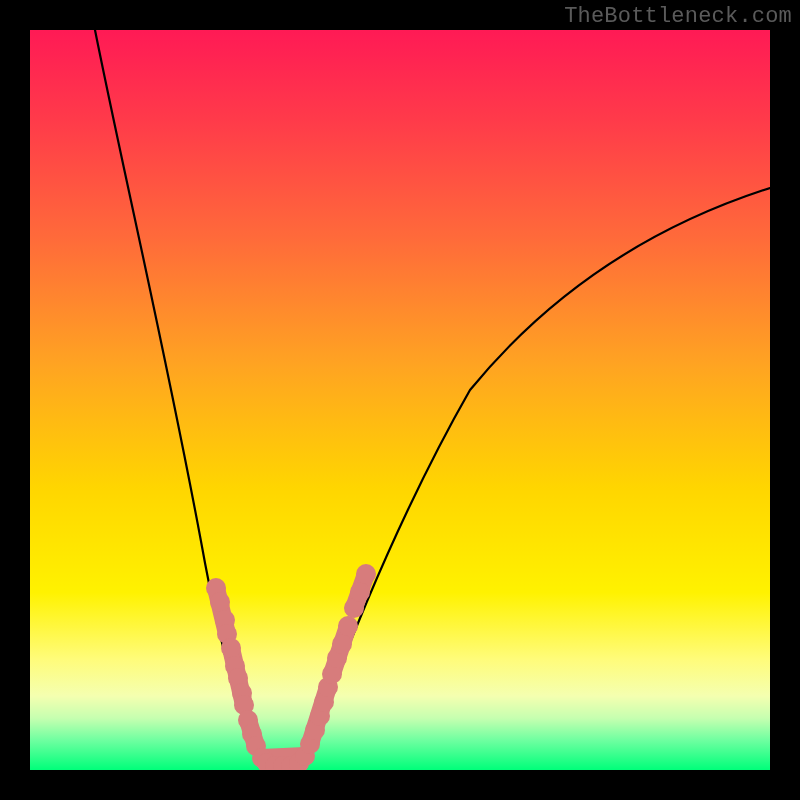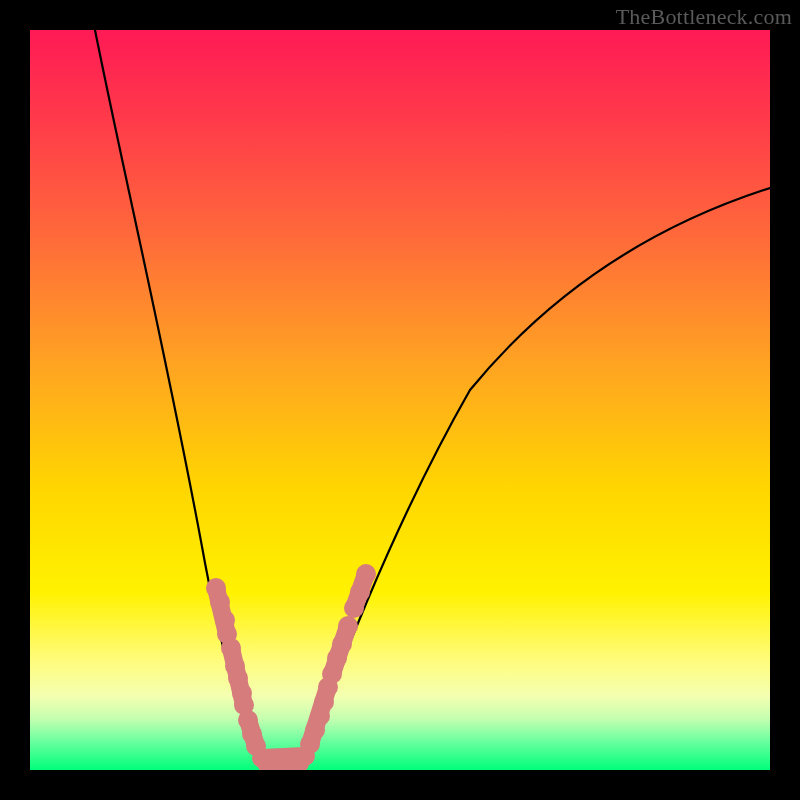--- a/index.html
+++ b/index.html
@@ -38,21 +38,21 @@
     );
   }
   .watermark {
     position: absolute;
     top: 4px;
     right: 8px;
     font-size: 22px;
     font-weight: 500;
     color: #5a5a5a;
     letter-spacing: 0.2px;
-    font-family: Liberation Serif, serif;
+    font-family: Liberation Mono, monospace;
   }
   svg.plot {
     position: absolute;
     inset: 0;
   }
   .curve {
     fill: none;
     stroke: #000;
     stroke-width: 2.2;
     stroke-linecap: round;

